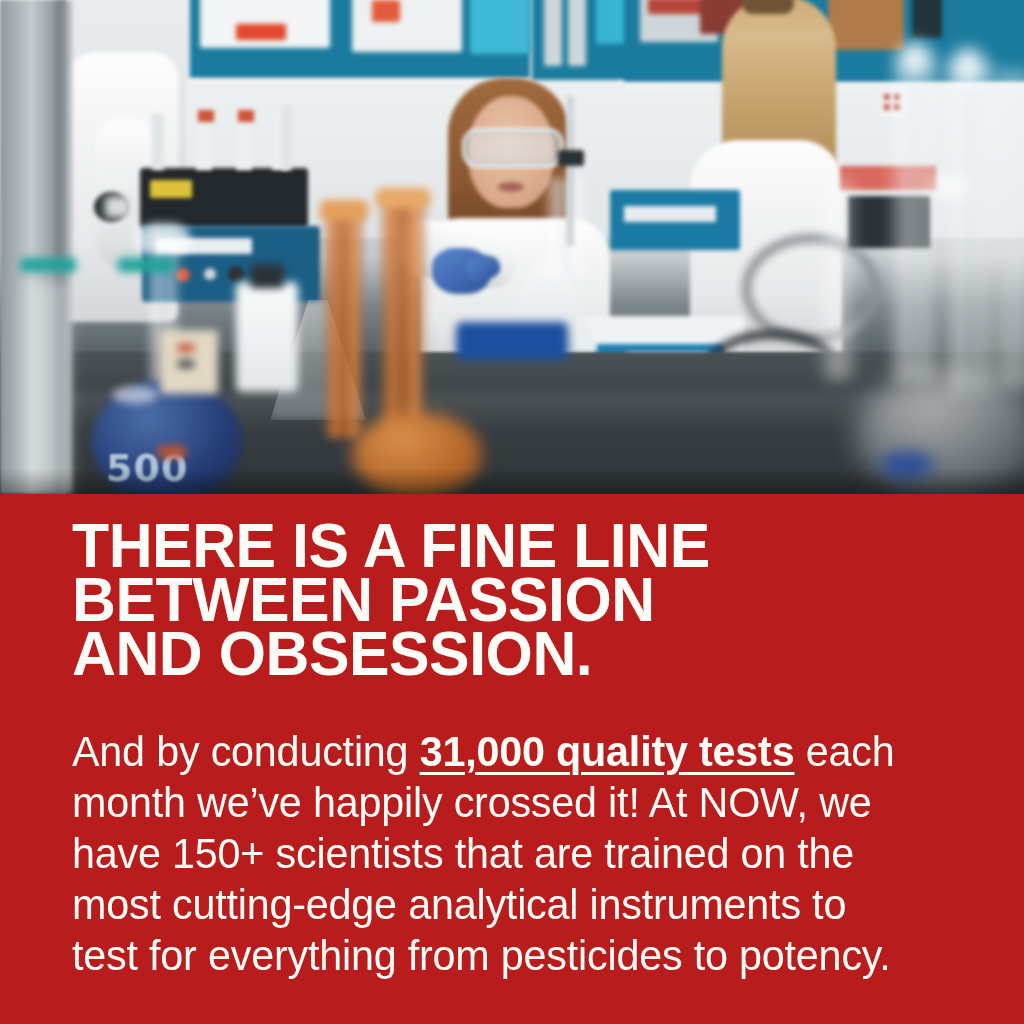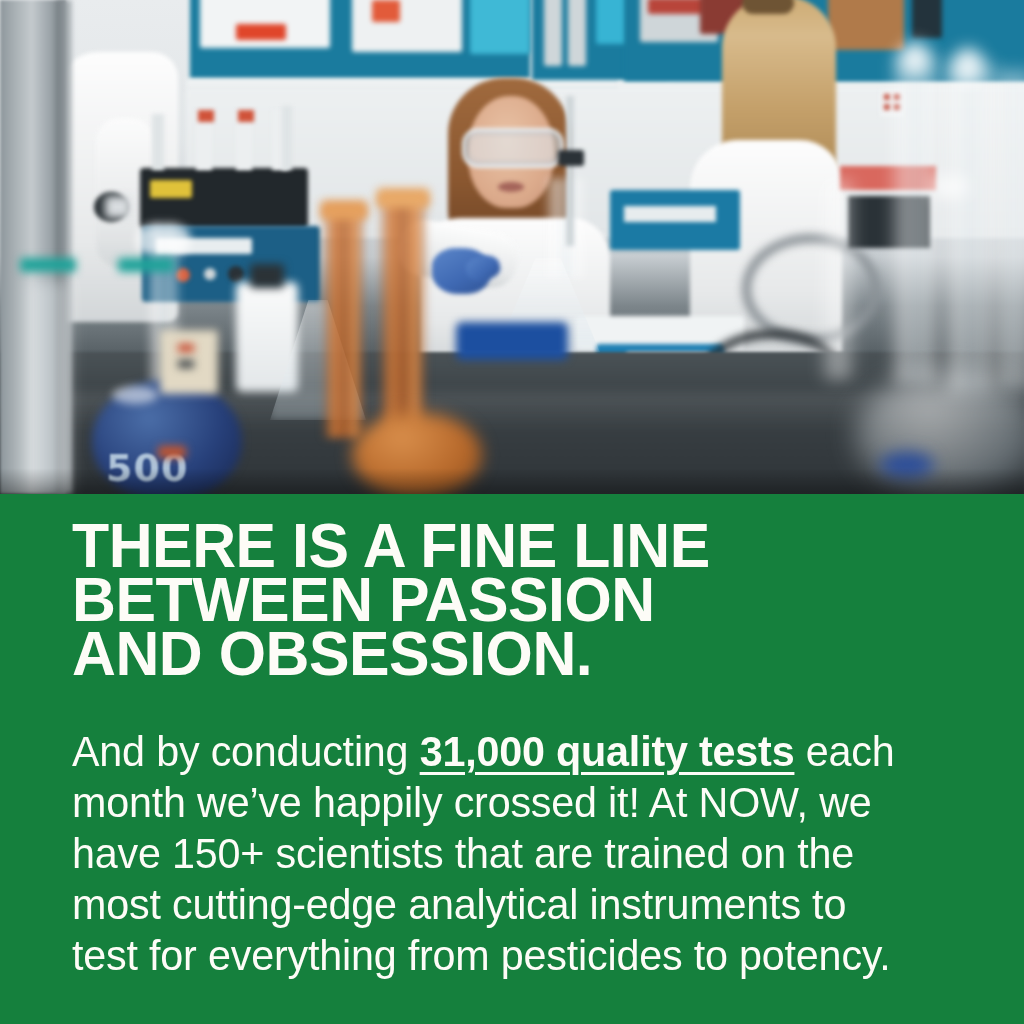--- a/index.html
+++ b/index.html
@@ -185,21 +185,21 @@
     background: linear-gradient(180deg, rgba(0,0,0,0), rgba(0,0,0,.35));
   }
 
   
   .panel {
     position: absolute;
     left: 0;
     top: 494px;
     width: 1024px;
     height: 530px;
-    background: #15803d;
+    background: #b91c1c;
   }
 
   .headline {
     position: absolute;
     left: 72px;
     top: 24px;
     width: 900px;
     color: #fdfcf7;
     font-family: "Liberation Sans", sans-serif;
     font-weight: 700;

